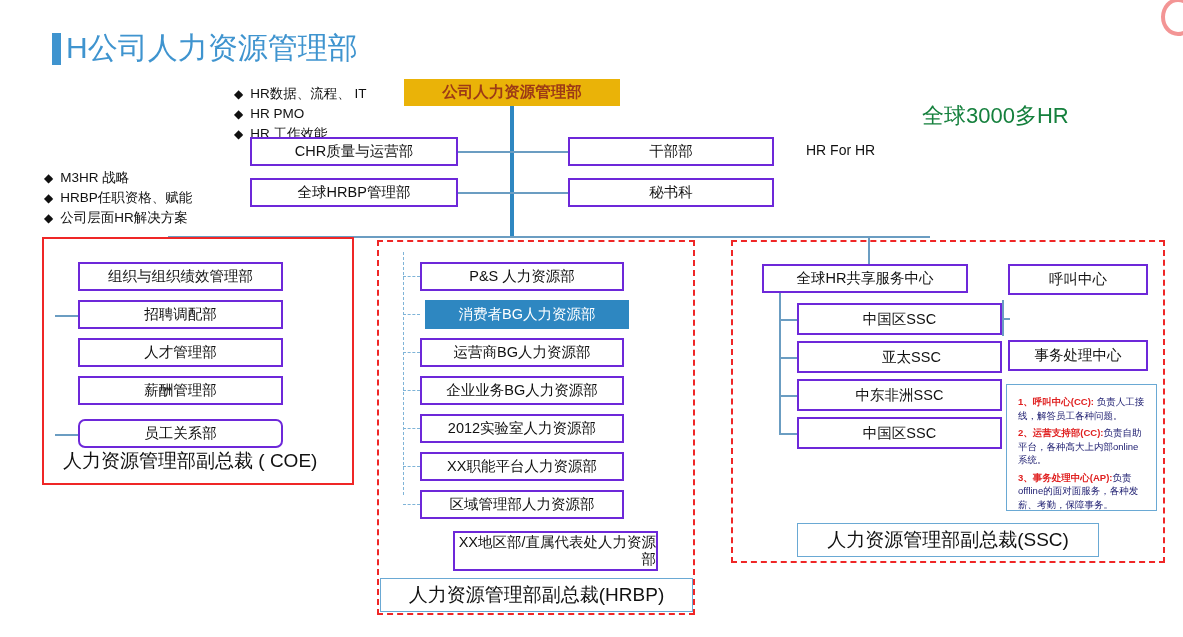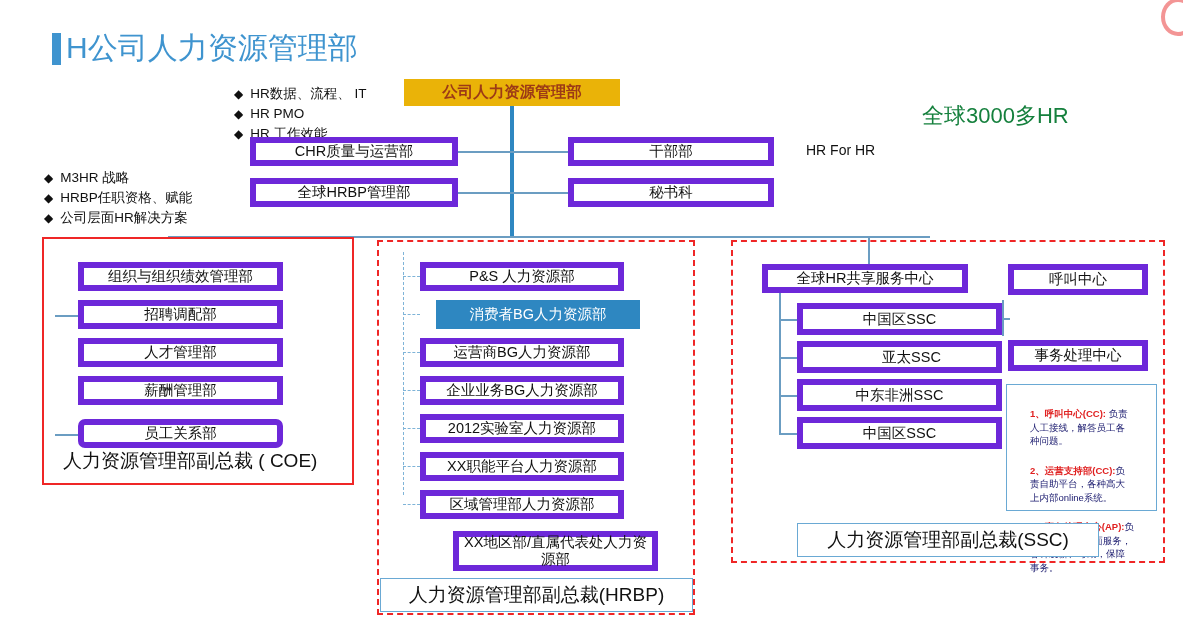--- a/index.html
+++ b/index.html
@@ -56,26 +56,26 @@
     margin-right: 7px;
     line-height: 19px;
   }
   #bullets-top { left: 234px; top: 84px; }
   #bullets-left { left: 44px; top: 168px; }
 
   
   .box {
     position: absolute;
     box-sizing: border-box;
-    border: 6px solid #6d28d9;
+    border: 2px solid #6d28d9;
     background: #ffffff;
     display: flex;
     align-items: center;
     justify-content: center;
-    text-align: center;
+    text-align: right;
     font-size: 14.5px;
     color: #111111;
     line-height: 1.15;
   }
   .box.filled {
     background: #2e87c1;
     border-color: #2e87c1;
     color: #ffffff;
   }
 
@@ -211,21 +211,21 @@
     height: 127px;
     box-sizing: border-box;
     border: 1px solid #6aa9d4;
     background: #ffffff;
     padding: 6px 6px 0 7px;
     font-size: 9.5px;
     line-height: 13.5px;
     color: #1a1a6e;
   }
   #note-box .k { color: #e02020; font-weight: bold; }
-  #note-box p { margin: 16px; }
+  #note-box p { margin: 4px; }
 
   
   #corner-arc {
     position: absolute;
     right: -12px;
     top: -2px;
     width: 26px;
     height: 30px;
     border: 4px solid #ef7272;
     border-radius: 50%;
@@ -300,21 +300,21 @@
   <div class="box" style="left:78px; top:376px; width:205px; height:29px;">薪酬管理部</div>
   <div class="box" style="left:78px; top:419px; width:205px; height:29px;border-radius:7px;">员工关系部</div>
   <div class="hline thin" style="left:55px; top:315px; width:23px; height:1.5px;"></div>
   <div class="hline thin" style="left:55px; top:434px; width:23px; height:1.5px;"></div>
   <div class="group-caption" id="coe-caption">人力资源管理部副总裁 ( COE)</div>
 
   <div id="hrbp-frame"></div>
   <div class="vline dashed-blue" style="left:403px; top:252px; width:0; height:243px;"></div>
 
   <div class="box" style="left:420px; top:262px; width:204px; height:29px;">P&amp;S 人力资源部</div>
-  <div class="box filled" style="left:436px; top:300px; width:204px; height:29px;">消费者BG人力资源部</div>
+  <div class="box filled" style="left:425px; top:300px; width:204px; height:29px;">消费者BG人力资源部</div>
   <div class="box" style="left:420px; top:338px; width:204px; height:29px;">运营商BG人力资源部</div>
   <div class="box" style="left:420px; top:376px; width:204px; height:29px;">企业业务BG人力资源部</div>
   <div class="box" style="left:420px; top:414px; width:204px; height:29px;">2012实验室人力资源部</div>
   <div class="box" style="left:420px; top:452px; width:204px; height:29px;">XX职能平台人力资源部</div>
   <div class="box" style="left:420px; top:490px; width:204px; height:29px;">区域管理部人力资源部</div>
   <div class="box" style="left:453px; top:531px; width:205px; height:40px; font-size:14.5px;">XX地区部/直属代表处人力资源部</div>
 
   <div class="hline dashed-blue" style="left:403px; top:276px; width:17px; height:0;"></div>
   <div class="hline dashed-blue" style="left:403px; top:314px; width:17px; height:0;"></div>
   <div class="hline dashed-blue" style="left:403px; top:352px; width:17px; height:0;"></div>

